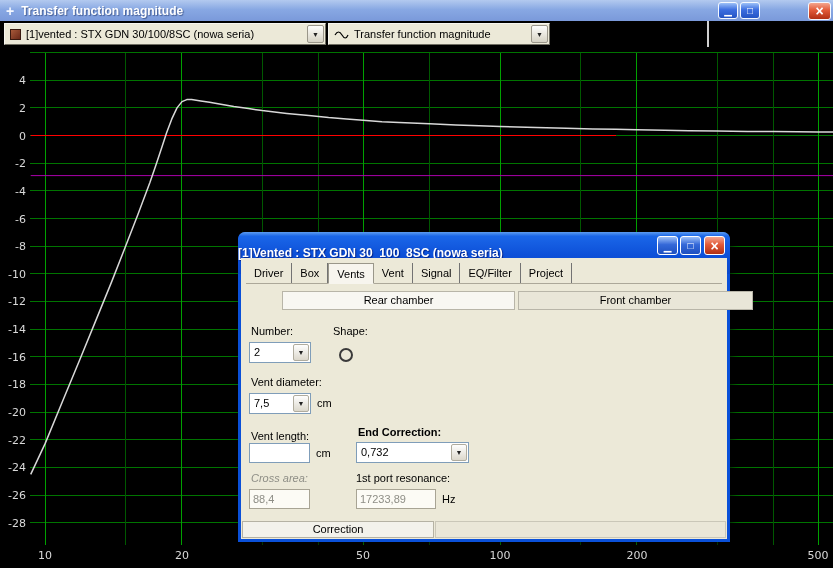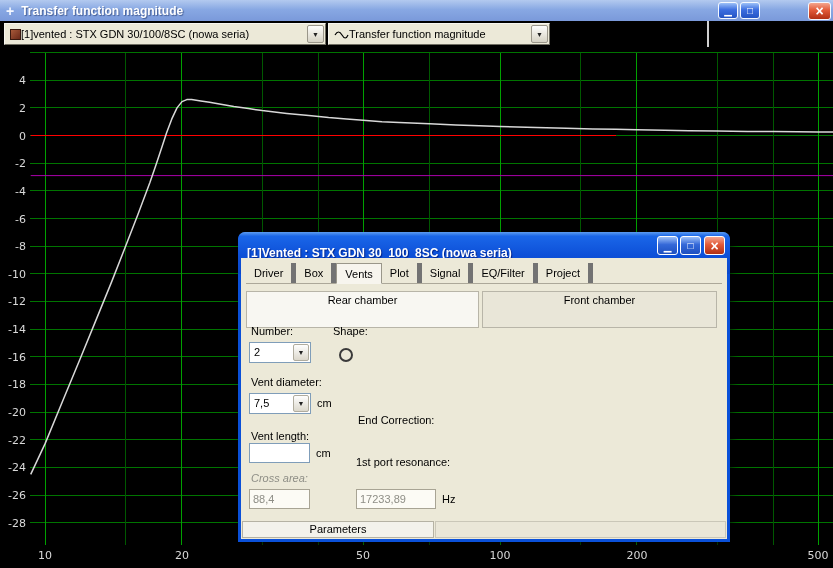--- a/index.html
+++ b/index.html
@@ -25,21 +25,21 @@
   }
   .win-btn.minb { left:718px; } .win-btn.maxb { left:740px; }
   .win-btn.closeb { left:808px; width:23px; height:18px; font-size:14px; font-weight:bold;
     background:linear-gradient(to bottom,#f4a58e 0%,#e25a38 45%,#b23014 100%); }
   .glyph-min { align-self:flex-end; margin-bottom:2px; }
   
   .toolbar { position:absolute; left:0; top:21px; width:833px; height:26px; background:#000; }
   .tcombo {
     position:absolute; top:2px; height:22px; background:#ece9d8;
     border:1px solid; border-color:#f7f6f0 #6f6d62 #6f6d62 #f7f6f0;
-    display:flex; align-items:center; padding:0 1px 0 5px; 
+    display:flex; align-items:center; padding:0 1px 0 5px; gap:5px;
   }
   .tcombo-project { left:4px; width:322px; }
   .tcombo-plot { left:328px; width:222px; }
   .tcombo .clabel { font-size:11px; color:#000; white-space:nowrap; overflow:hidden; flex:1; }
   .drop-btn {
     width:17px; height:18px; flex:0 0 17px;
     background:linear-gradient(to bottom,#fdfdfb,#d6d2c4);
     border:1px solid #9a968a; border-radius:2px;
     display:flex; align-items:center; justify-content:center;
     font-size:7px; color:#222;
@@ -51,47 +51,47 @@
   .chart { position:absolute; left:0; top:47px; width:833px; height:521px; background:#000; }
   
   .dialog {
     position:absolute; left:238px; top:232px; width:492px; height:310px;
     border-radius:8px 8px 0 0; background:#0a50d8;
     box-shadow:3px 3px 8px rgba(0,0,0,.65);
   }
   .dlg-title {
     position:absolute; top:0; left:0; right:0; height:42px; border-radius:7px 7px 0 0;
     background:linear-gradient(to bottom,#5c9cf0 0%,#1a66e8 10%,#0d50d8 55%,#0a48cc 100%);
-    display:flex; align-items:center; padding-left:9px;
+    display:flex; align-items:center; 
   }
   .dlg-title-text { color:#fff; font-weight:bold; font-size:12px; text-shadow:1px 1px 1px #00238c; white-space:nowrap; }
   .dlg-btn {
     position:absolute; top:4px; width:21px; height:19px; border-radius:3px;
     border:1px solid #fff; color:#fff; font-size:10px; line-height:1;
     display:flex; align-items:center; justify-content:center;
     background:linear-gradient(to bottom,#9cc0f8 0%,#3468d8 45%,#1e50c0 100%);
   }
   .dlg-btn.minb { right:52px; } .dlg-btn.maxb { right:29px; }
   .dlg-btn.closeb { right:5px; font-size:14px; font-weight:bold;
     background:linear-gradient(to bottom,#f4a58e 0%,#e25a38 45%,#b03014 100%); }
   .dlg-body { position:absolute; top:26px; left:3px; right:3px; bottom:3px; background:#ece9d8; }
   
   .tabbar { position:absolute; top:5px; left:5px; right:5px; height:21px; border-bottom:1px solid #aca899; font-size:0; white-space:nowrap; }
   .tab {
     display:inline-block; font-size:11px; height:20px; line-height:20px; padding:0 8px;
-    color:#000; border-right:5px solid #737373; cursor:default; vertical-align:bottom;
+    color:#000; border-right:1px solid #737373; cursor:default; vertical-align:bottom;
   }
   .tab.active {
     background:#f7f5ee; border:1px solid #9a978a; border-bottom:1px solid #f7f5ee;
     height:21px; margin-bottom:-1px;
   }
   
   .chamber {
-    position:absolute; top:33px; height:37px; text-align:center; line-height:17px;
-    font-size:11px; border:1px solid #b8b5a8; color:#000;
+    position:absolute; top:33px; height:19px; text-align:center; line-height:17px;
+    font-size:11px; border:1px solid #b8b5a8; color:#000;margin-left:36px;
   }
   .chamber.rear { left:5px; width:233px; background:#f8f7f2; }
   .chamber.front { left:241px; width:235px; background:#e9e6d8; }
   
   .f-label { position:absolute; font-size:11px; color:#000; white-space:nowrap;text-align:right; }
   .f-label.dim { color:#8e8e86;font-style:italic; }
   .combo { position:absolute; height:21px; background:#fff; border:1px solid #7f9db9; }
   .combo .val { position:absolute; left:4px; top:3px; font-size:11px; color:#000; }
   .combo .arrow {
     position:absolute; right:1px; top:1px; bottom:1px; width:16px;
@@ -226,21 +226,21 @@
     </span>
   <span class="dlg-btn closeb">
       <span>×</span>
     </span>
 
   <div class="dlg-body">
     <div class="tabbar">
       <span class="tab">Driver</span>
       <span class="tab">Box</span>
       <span class="tab active">Vents</span>
-      <span class="tab">Plot</span>
+      <span class="tab">Vent</span>
       <span class="tab">Signal</span>
       <span class="tab">EQ/Filter</span>
       <span class="tab">Project</span>
     </div>
 
     <div class="chamber rear">Rear chamber</div>
     <div class="chamber front">Front chamber</div>
 
     <span class="f-label" style="left:10px; top:67px;">Number:</span>
     <span class="f-label" style="left:92px; top:67px;">Shape:</span>
@@ -255,29 +255,35 @@
     <span class="f-label" style="left:10px; top:118px;">Vent diameter:</span>
     <div class="combo" style="left:8px; top:135px; width:62px;">
       <span class="val">7,5</span>
       <span class="arrow">
           <span>▼</span>
         </span>
     </div>
     <span class="f-label" style="left:76px; top:139px;">cm</span>
 
     <span class="f-label" style="left:10px; top:172px;">Vent length:</span>
-    <span class="f-label" style="left:117px; top:156px;">End Correction:</span>
+    <span class="f-label" style="left:117px; top:168px;font-weight:bold;">End Correction:</span>
     <input class="tbox" style="left: 8px; top: 185px; width: 61px;" value="">
     <span class="f-label" style="left:75px; top:189px;">cm</span>
+    <div class="combo" style="left:115px; top:184px; width:113px;">
+      <span class="val">0,732</span>
+      <span class="arrow">
+          <span>▼</span>
+        </span>
+    </div>
 
     <span class="f-label dim" style="left:10px; top:214px;">Cross area:</span>
-    <span class="f-label" style="left:115px; top:198px;">1st port resonance:</span>
+    <span class="f-label" style="left:115px; top:214px;">1st port resonance:</span>
     <input class="tbox dim" style="left: 8px; top: 231px; width: 61px;" readonly="" value="88,4">
     <span class="f-label" style="left:74px; top:235px;margin-top:28px;">cm^2</span>
     <input class="tbox dim" style="left: 115px; top: 231px; width: 80px;" readonly="" value="17233,89">
     <span class="f-label" style="left:201px; top:235px;">Hz</span>
 
     <div class="bottom">
-      <div class="param-btn">Parameters</div>
+      <div class="param-btn">Correction</div>
       <div class="bottom-rest"></div>
     </div>
   </div>
 </div>
 
 </body></html>

